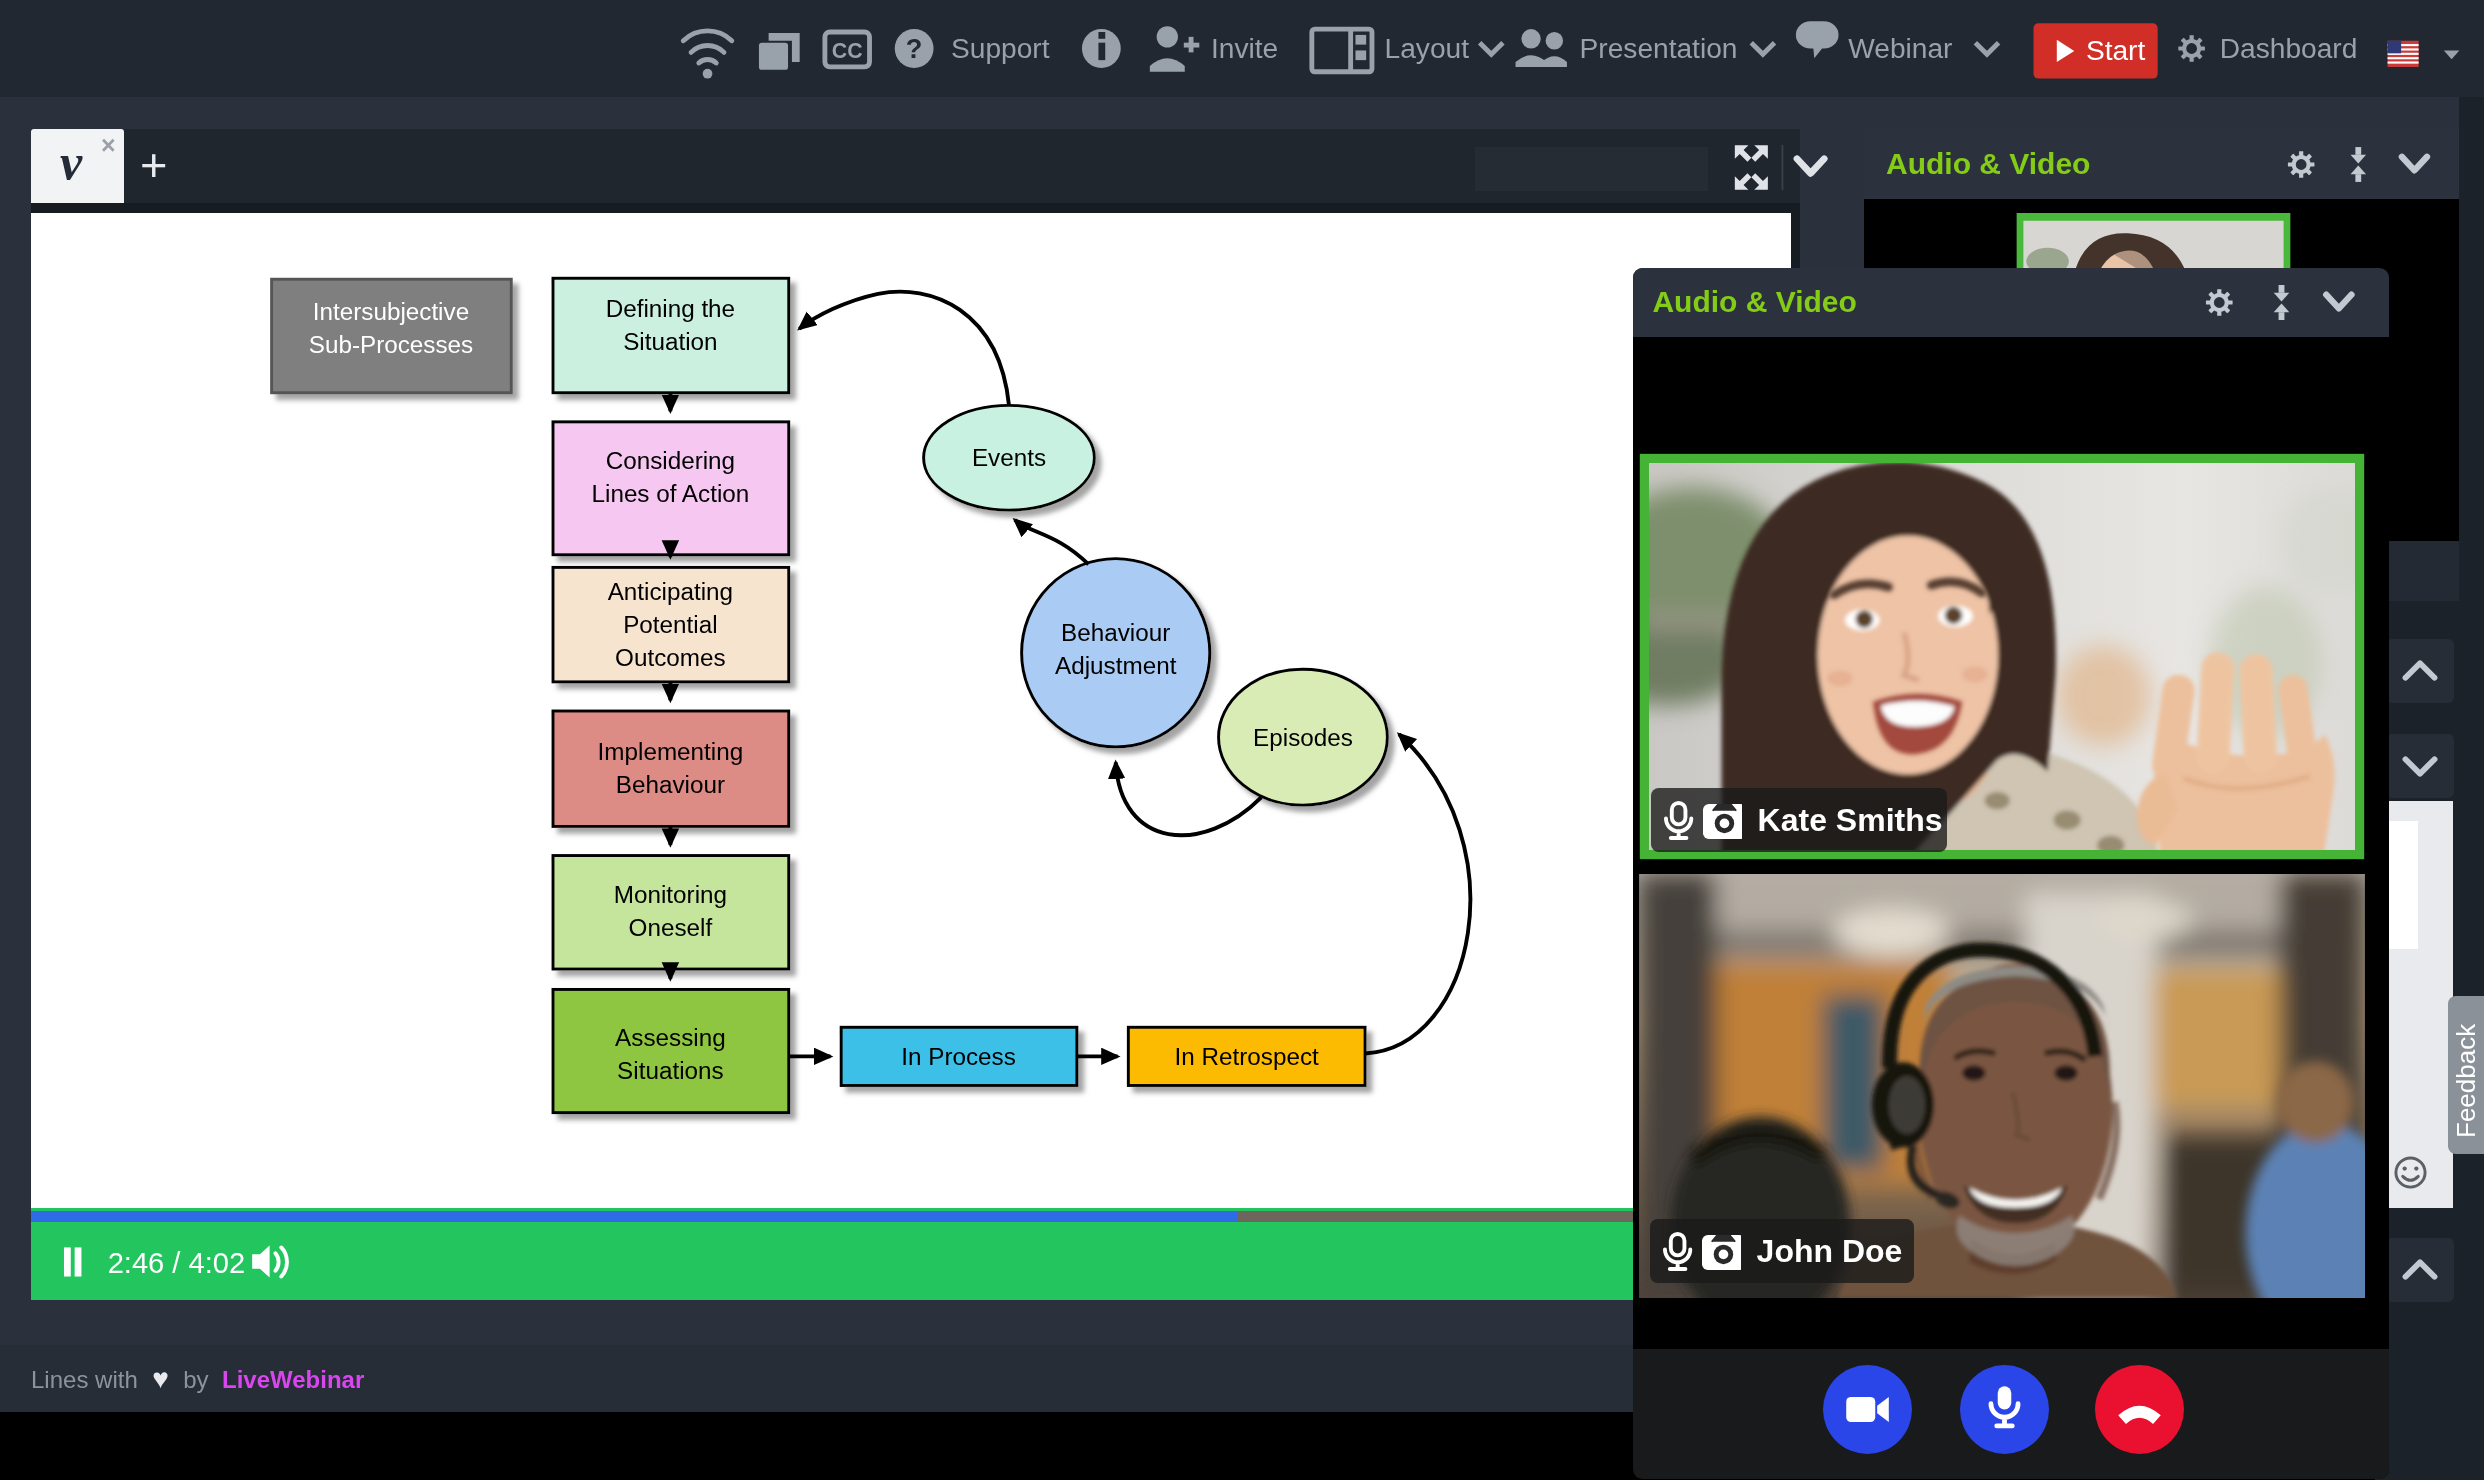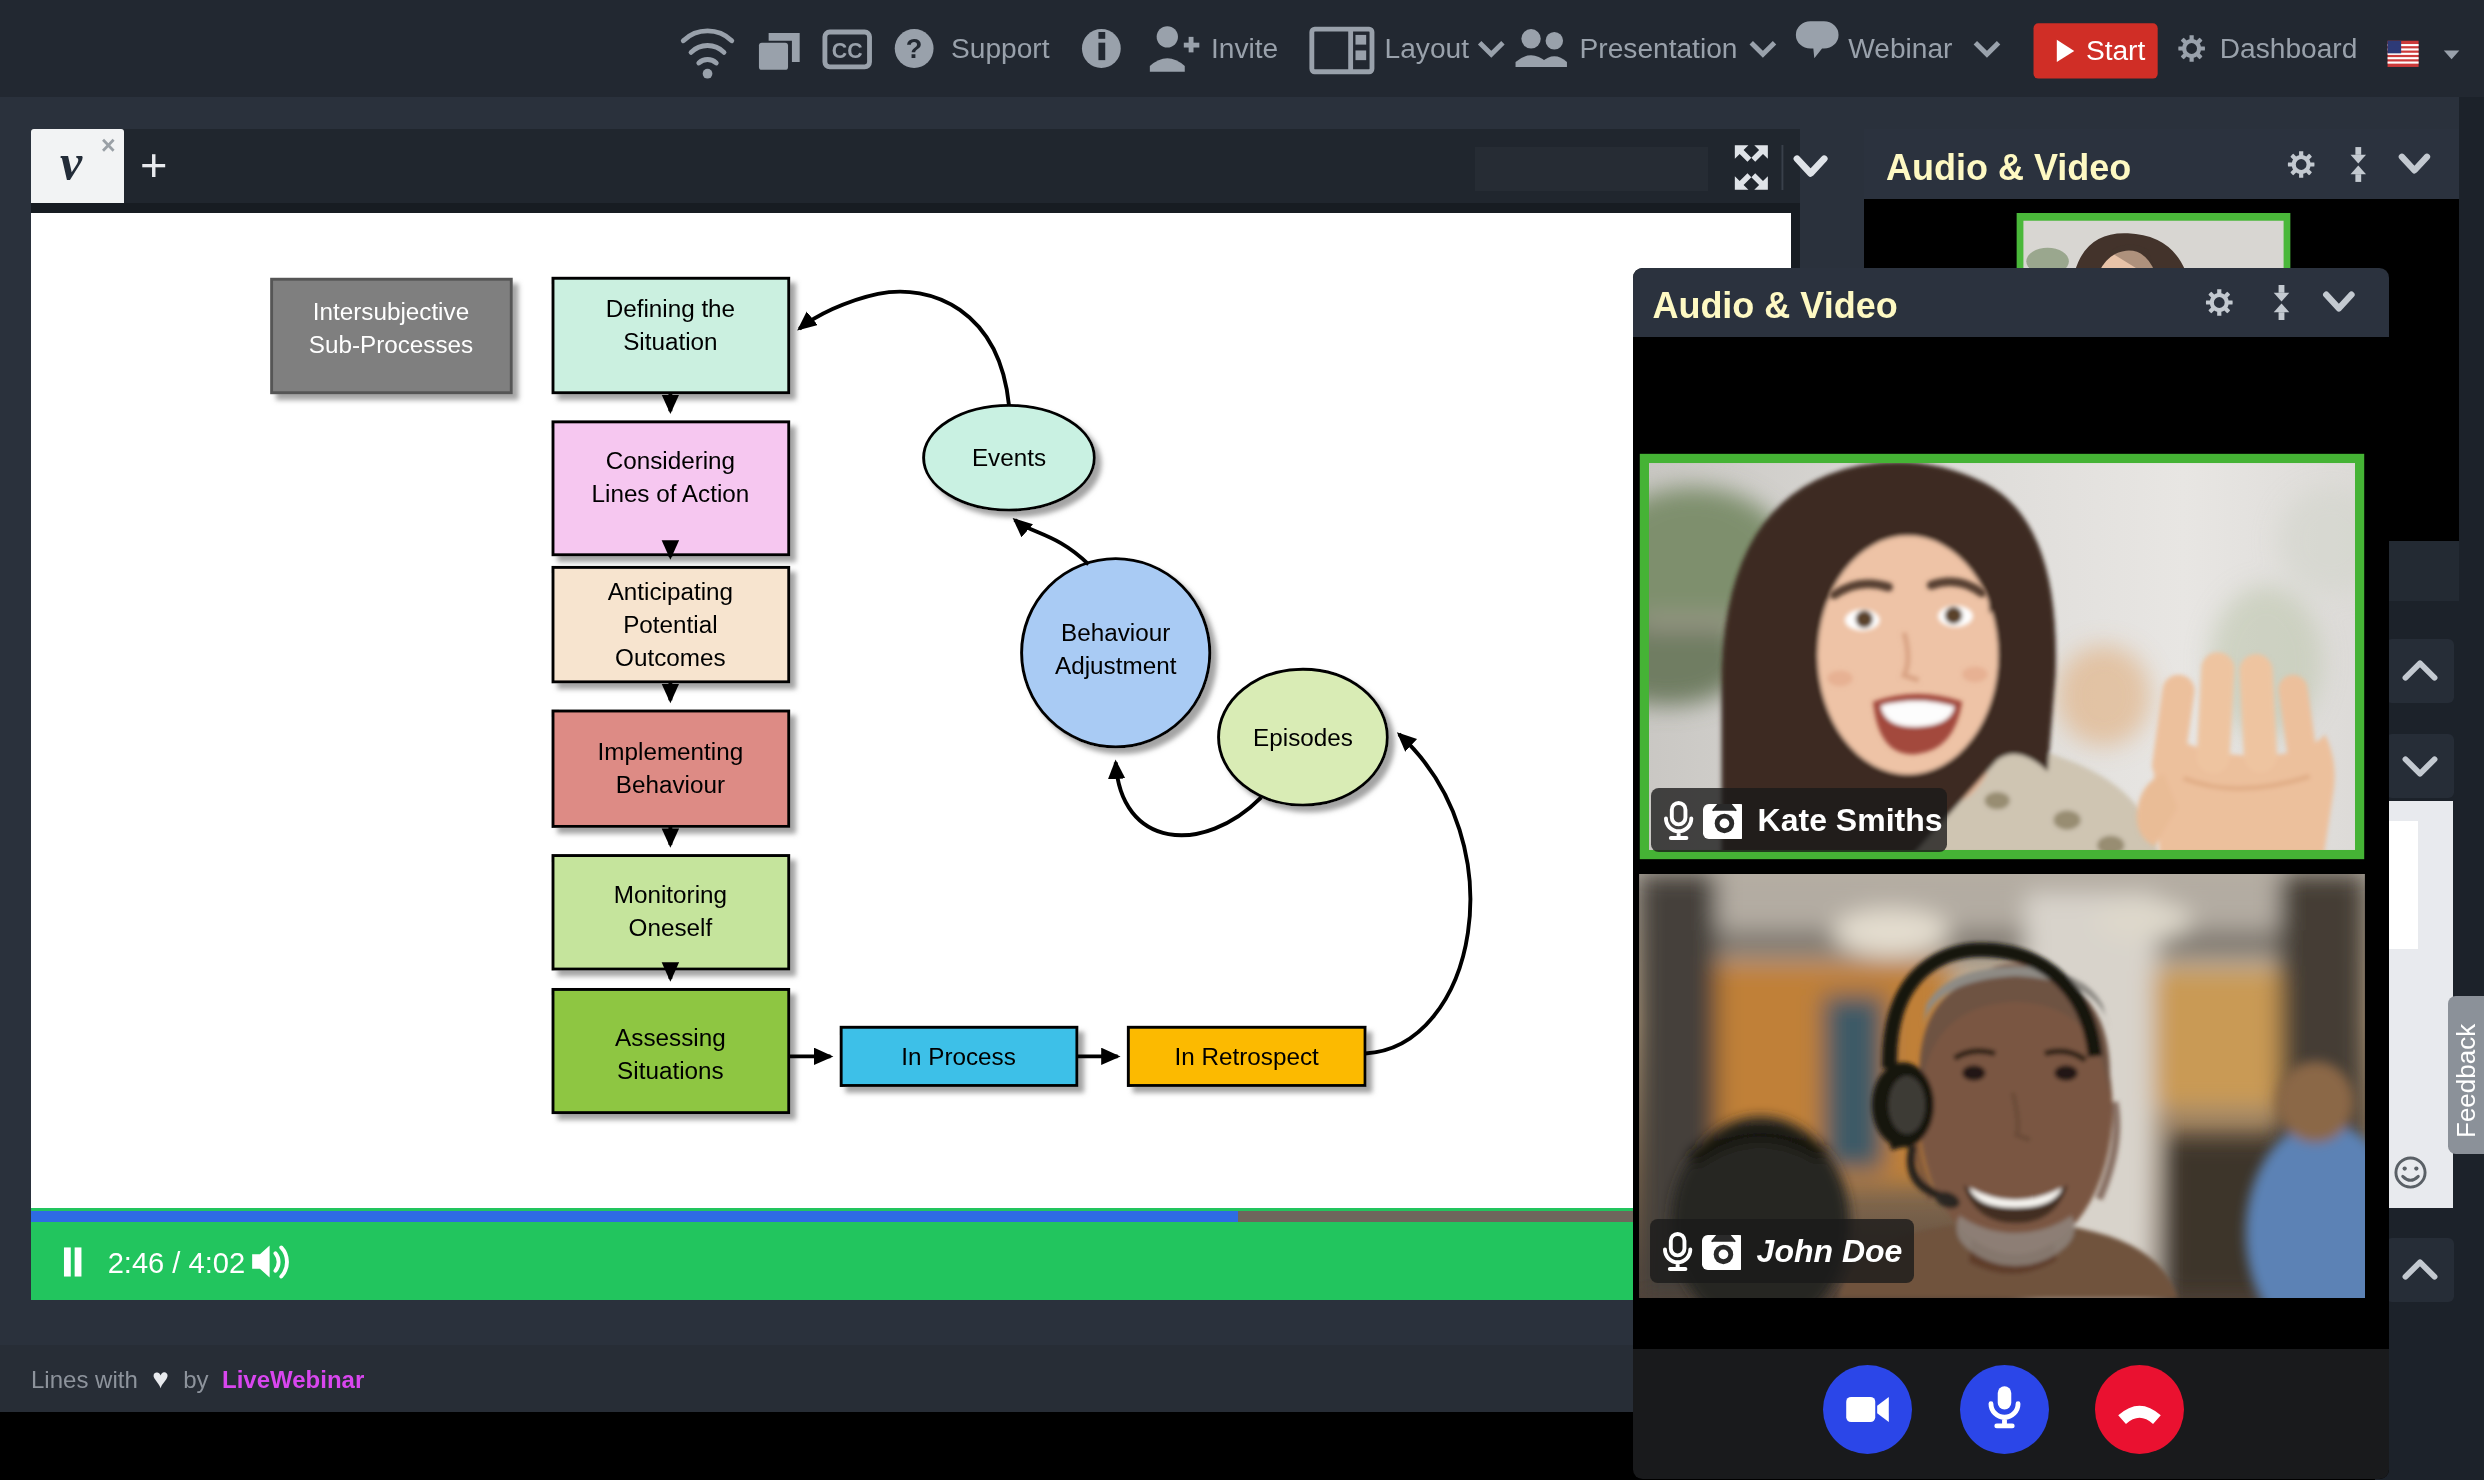--- a/index.html
+++ b/index.html
@@ -22,21 +22,21 @@
   #playerblack { left:31px; top:1208px; width:1769px; height:92px; background:#22c55e; }
   #progress { left:0px; top:2.9px; width:1769px; height:10.7px; background:#6e665c; }
   #progressblue { left:0; top:0; width:1207px; height:10.7px; background:#2e6be4; }
   
   #footer { left:0px; top:1345px; width:1633px; height:67px; background:#272d36;
      color:#8d939c; font-size:24px; line-height:67px; }
   
   #sbheader { left:1864px; top:129px; width:595px; height:70px; background:#2b323e; }
   #sbbody { left:1864px; top:199px; width:595px; height:343px; background:#000; }
   #sbblock { left:1864px; top:541px; width:595px; height:60px; background:#232a33; }
-  .paneltitle { color:#fef9c3; font-size:36px; font-weight:bold; }
+  .paneltitle { color:#84cc16; font-size:30px; font-weight:bold; }
   .sqbtn { width:68px; height:64px; background:#262d37; border-radius:5.8px; }
   #chatpanel { left:2379px; top:801px; width:74px; height:407px; background:#e8eaee; }
   #feedback { left:2448px; top:996px; width:36px; height:158px; background:#8b9199; border-radius:7.8px 0 0 7.8px; }
   
   #overlay { left:1633px; top:268px; width:756px; height:1211px; background:#000; border-radius:9.7px; }
   #ovheader { left:0; top:0; width:756px; height:69px; background:#2b323e; border-radius:9.7px 9.7px 0 0; }
   #ovfooter { left:0; top:1081px; width:756px; height:130px; background:#191a1c; border-radius:0 0 9.7px 9.7px; }
   .rbtn { position:absolute; width:89px; height:89px; border-radius:50%; top:1097px; }
   .nametag { position:absolute; height:64px; background:rgba(25,25,25,0.78); border-radius:7.8px;
      color:#fff; font-size:32px; font-weight:bold; display:flex; align-items:center; }
@@ -427,21 +427,21 @@
     </div>
     <div class="nametag" style="left:16.5px;top:951px;width:264px;">
       <svg style="margin-left:13.6px" width="78" height="43" viewBox="0 0 80 44">
         <rect x="8" y="4" width="14" height="22" rx="7" fill="none" stroke="#fff" stroke-width="4"></rect>
         <path d="M2 20 a 13 13 0 0 0 26 0 M15 33 v7 M7 40 h16" stroke="#fff" stroke-width="4" fill="none" stroke-linecap="round"></path>
         <rect x="40" y="5" width="44" height="36" rx="6" fill="#fff"></rect>
         <path d="M50 12 l5 -6 h14 l5 6" fill="#2a2a2a" stroke="#2a2a2a" stroke-width="2"></path>
         <circle cx="62" cy="25" r="10" fill="#2a2a2a"></circle>
         <circle cx="62" cy="25" r="5" fill="#fff"></circle>
       </svg>
-      <span style="margin-left:15.5px;font-style:italic;">John Doe</span>
+      <span style="margin-left:15.5px;">John Doe</span>
     </div>
 
     <div class="abs rbtn" style="left:190px;background:#2b46e8;"></div>
     <svg class="abs" style="left:190px;top:1097px" width="89" height="89" viewBox="0 0 92 92">
       <rect x="24" y="33" width="30" height="26" rx="5" fill="#fff"></rect>
       <path d="M56 42 l12 -9 v26 l-12 -9 z" fill="#fff"></path>
     </svg>
     <div class="abs rbtn" style="left:327px;background:#2b46e8;"></div>
     <svg class="abs" style="left:327px;top:1097px" width="89" height="89" viewBox="0 0 92 92">
       <rect x="39" y="22" width="14" height="24" rx="7" fill="#fff"></rect>

